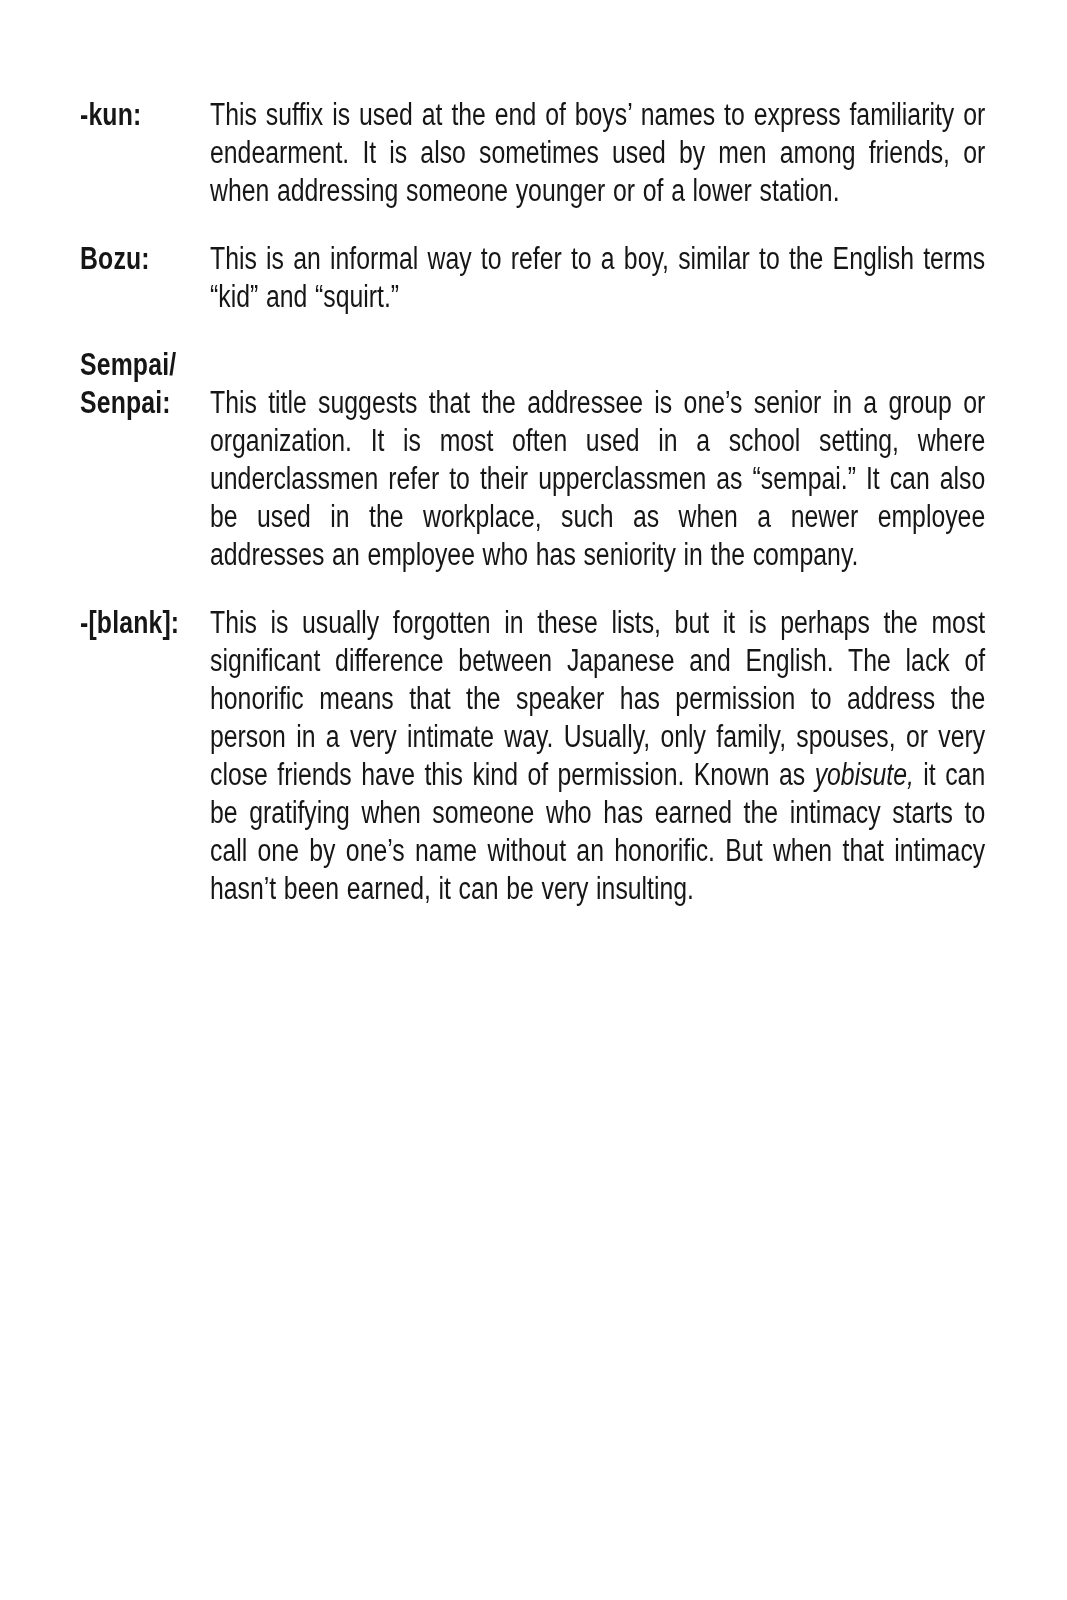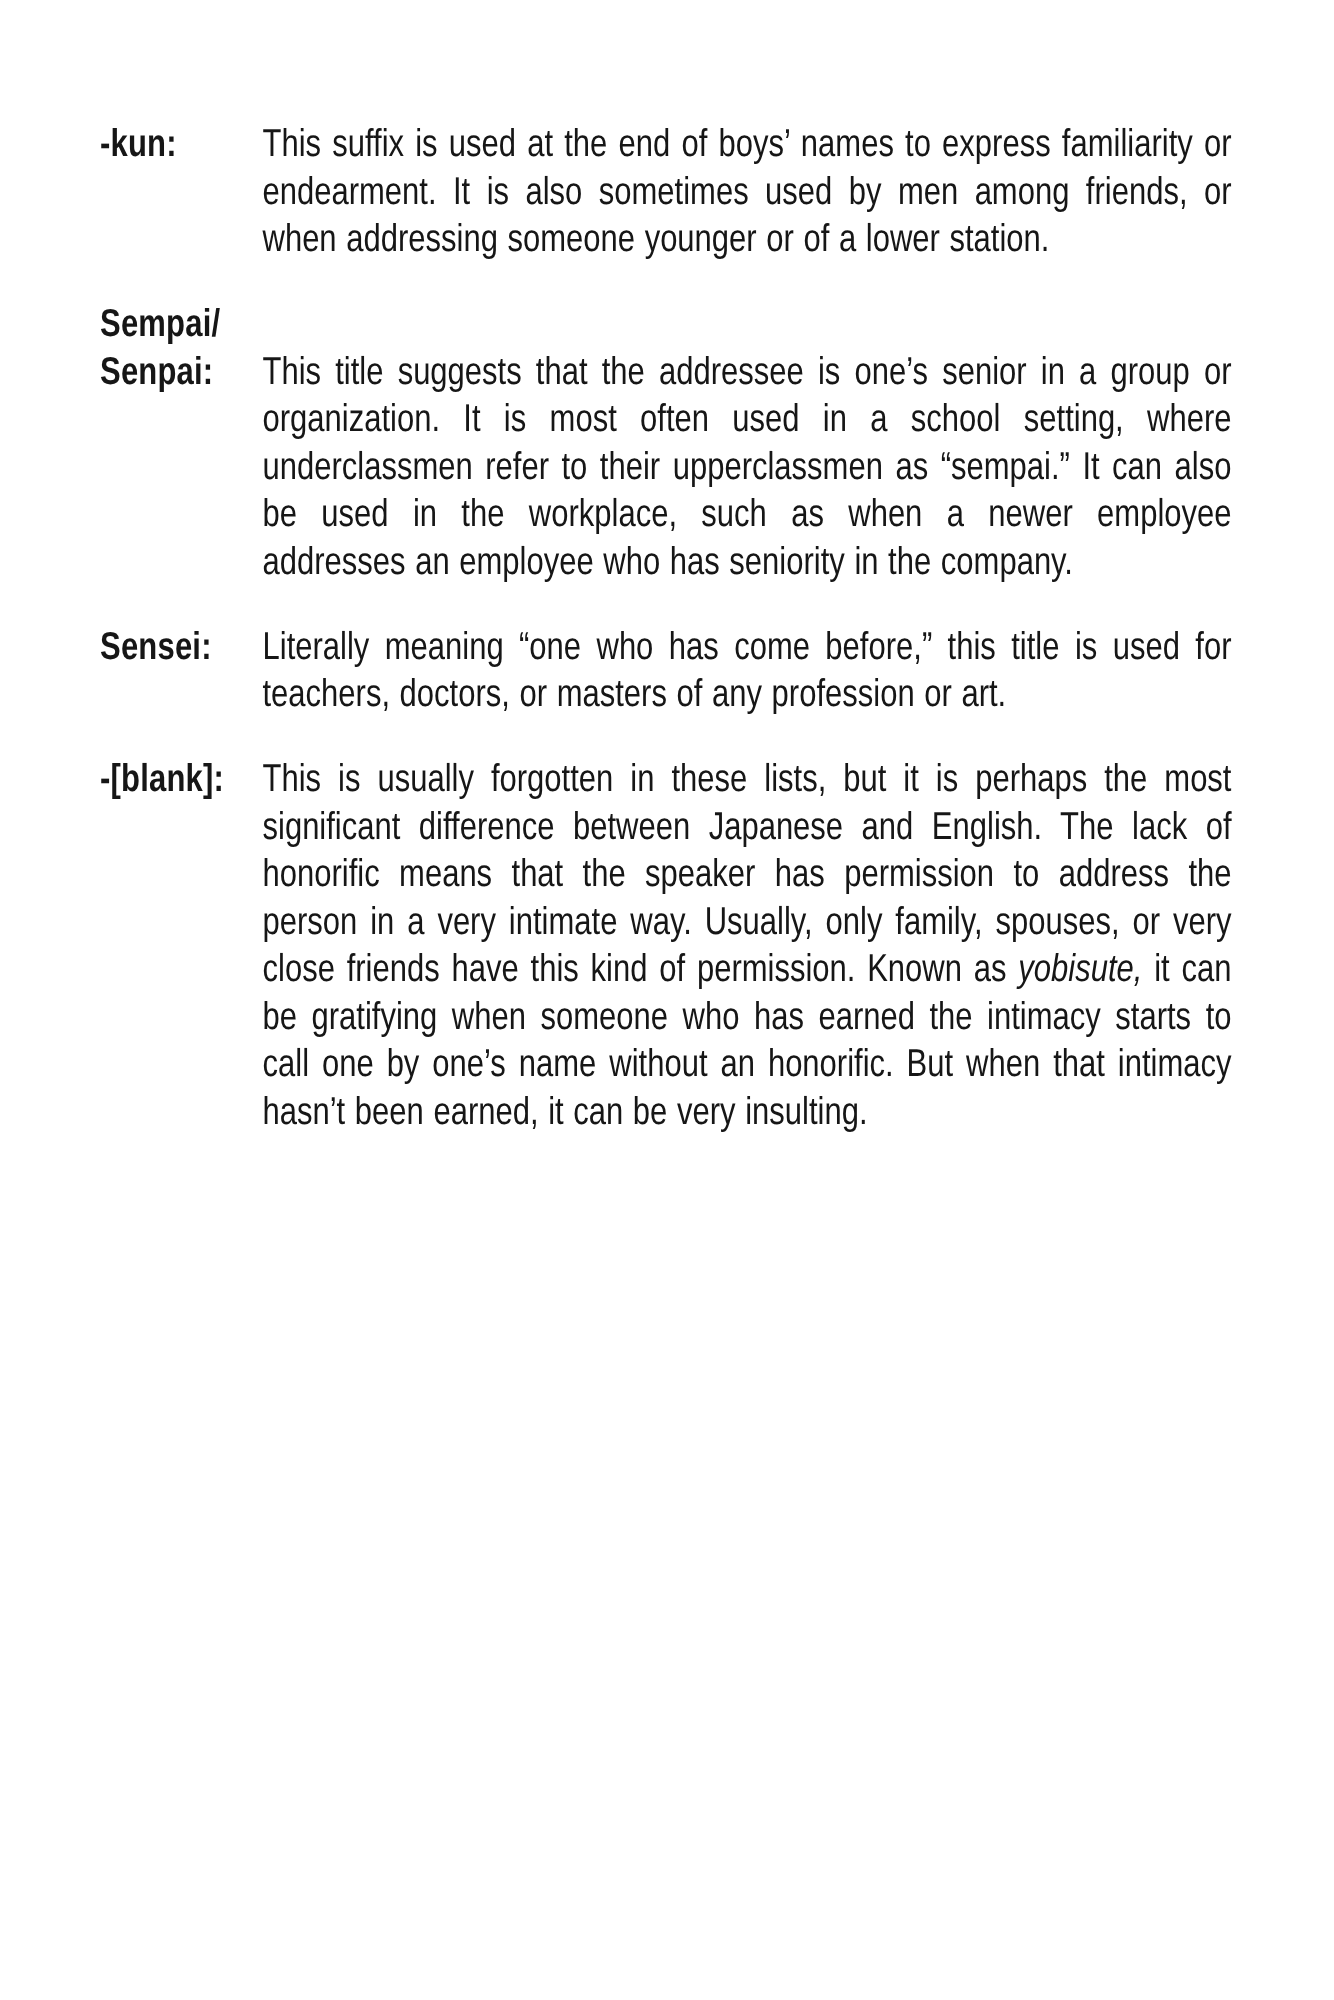--- a/index.html
+++ b/index.html
@@ -68,32 +68,32 @@
 
 <div class="page">
   <main class="glossary">
 
     <section class="entry">
       <h2 class="term">-kun:</h2>
       <p class="def">This suffix is used at the end of boys’ names to express familiarity or endearment. It is also sometimes used by men among friends, or when addressing someone younger or of a lower station.</p>
     </section>
 
 
+    <section class="entry">
+      <h2 class="term">Bozu:</h2>
+      <p class="def">This is an informal way to refer to a boy, similar to the English terms “kid” and “squirt.”</p>
+    </section>
 
     <section class="entry entry--stacked-term">
       <h2 class="term">Sempai/
 Senpai:</h2>
       <p class="def">This title suggests that the addressee is one’s senior in a group or organization. It is most often used in a school setting, where underclassmen refer to their upperclassmen as “sempai.” It can also be used in the workplace, such as when a newer employee addresses an employee who has seniority in the company.</p>
     </section>
 
 
-    <section class="entry">
-      <h2 class="term">Sensei:</h2>
-      <p class="def">Literally meaning “one who has come before,” this title is used for teachers, doctors, or masters of any profession or art.</p>
-    </section>
 
     <section class="entry">
       <h2 class="term">-[blank]:</h2>
       <p class="def"><span>This is usually forgotten in these lists, but it is perhaps the most significant difference between Japanese and English. The lack of honorific means that the speaker has permission to address the person in a very intimate way. Usually, only family, spouses, or very close friends have this kind of permission. Known as </span><span class="italic">yobisute,</span><span> it can be gratifying when someone who has earned the intimacy starts to call one by one’s name without an honorific. But when that intimacy hasn’t been earned, it can be very insulting.</span></p>
     </section>
 
   </main>
 </div>
 
 </body></html>

